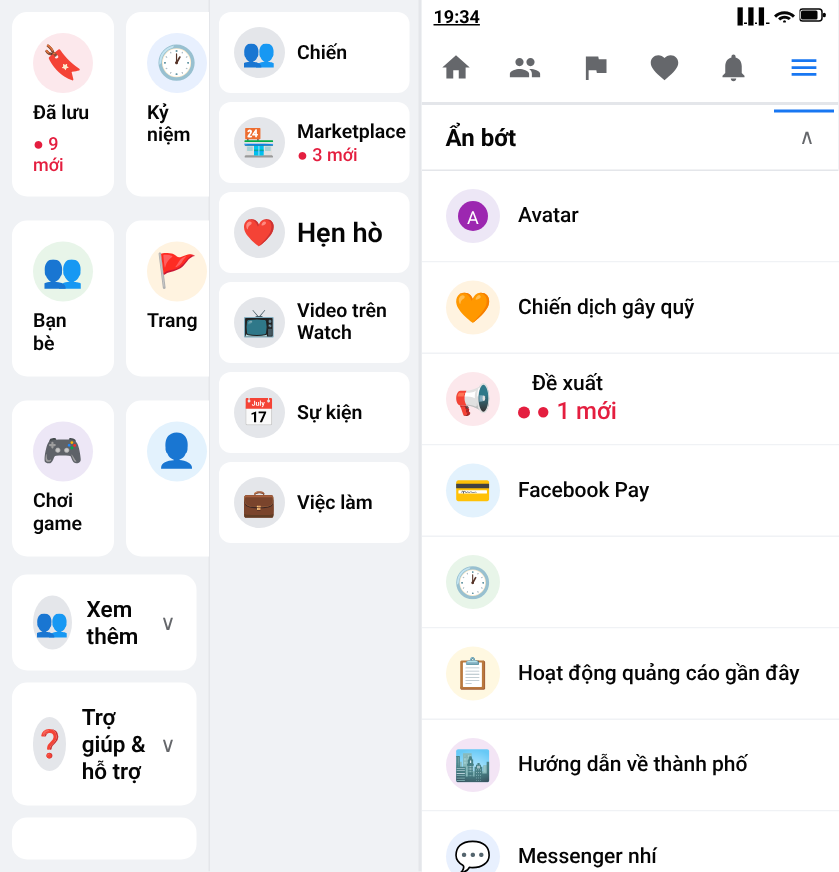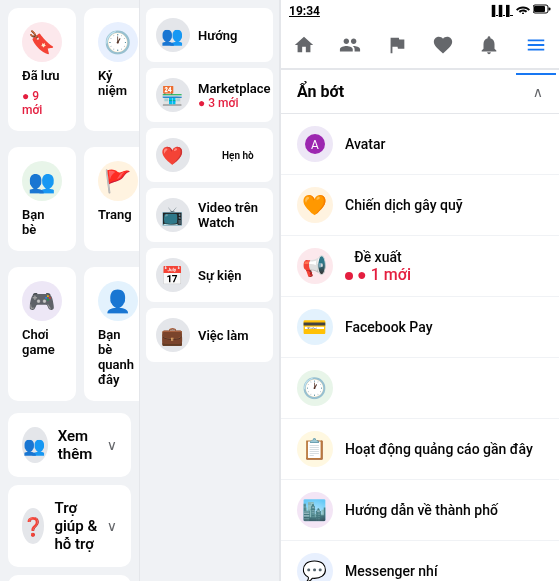--- a/index.html
+++ b/index.html
@@ -10,21 +10,21 @@
       height: 581px;
       overflow: hidden;
       display: flex;
       flex-direction: column;
     }
 
     
     .status-bar {
       display: flex;
       justify-content: space-between;
-      align-items: flex-start;
+      align-items: flex-end;
       background: white;
       padding: 4px 8px;
       font-size: 11px;
       font-weight: 600;
       height: 22px;
       text-decoration: underline;
     }
     .status-left, .status-right {
       display: flex;
       align-items: center;
@@ -309,21 +309,20 @@
         <div class="left-menu-item">
           <div class="left-menu-item-icon" style="background:#ede7f6;">
               <span>🎮</span>
             </div>
           <div class="left-menu-item-label">Chơi game</div>
         </div>
         <div class="left-menu-item">
           <div class="left-menu-item-icon" style="background:#e3f2fd;">
               <span>👤</span>
             </div>
-          <div class="left-menu-item-label">Bạn bè quanh đây</div>
         </div>
       </div>
 
       <div class="section-header">
         <div class="section-header-left">
           <div class="section-header-icon">👥</div>
           <span class="section-header-label">Xem thêm</span>
         </div>
         <span class="chevron">∨</span>
       </div>
@@ -342,34 +341,34 @@
       </div>
 
     </div>
   </div>
 
   <div class="middle-panel">
       <div class="content-area" style="padding: 8px 6px;">
         <div class="menu-card" style="padding: 10px; gap: 8px; border-radius: 8px; margin-bottom: 6px;">
           <div class="menu-card-icon" style="background: rgb(228, 230, 234); font-size: 18px; width: 34px; height: 34px; border-radius: 50%; display: flex; align-items: center; justify-content: center;">👥</div>
           <div class="menu-card-text">
-            <span class="menu-card-label" style="font-size: 13px;">Hướng</span>
+            <span class="menu-card-label" style="font-size: 13px;">Chiến</span>
           </div>
         </div>
         <div class="menu-card" style="padding: 10px; gap: 8px; border-radius: 8px; margin-bottom: 6px;">
           <div class="menu-card-icon" style="background: rgb(228, 230, 234); font-size: 18px; width: 34px; height: 34px; border-radius: 50%; display: flex; align-items: center; justify-content: center;">🏪</div>
           <div class="menu-card-text">
             <span class="menu-card-label" style="font-size: 13px;">Marketplace</span>
             <span class="menu-card-badge">● 3 mới</span>
           </div>
         </div>
         <div class="menu-card" style="padding: 10px; gap: 8px; border-radius: 8px; margin-bottom: 6px;">
           <div class="menu-card-icon" style="background: rgb(228, 230, 234); font-size: 18px; width: 34px; height: 34px; border-radius: 50%; display: flex; align-items: center; justify-content: center;">❤️</div>
           <div class="menu-card-text">
-            <span class="menu-card-label" style="font-size: 10px; margin-left: 24px;">Hẹn hò</span>
+            <span class="menu-card-label" style="font-size: 18px;">Hẹn hò</span>
           </div>
         </div>
         <div class="menu-card" style="padding: 10px; gap: 8px; border-radius: 8px; margin-bottom: 6px;">
           <div class="menu-card-icon" style="background: rgb(228, 230, 234); font-size: 18px; width: 34px; height: 34px; border-radius: 50%; display: flex; align-items: center; justify-content: center;">📺</div>
           <div class="menu-card-text">
             <span class="menu-card-label" style="font-size: 13px;">Video trên Watch</span>
           </div>
         </div>
         <div class="menu-card" style="padding: 10px; gap: 8px; border-radius: 8px; margin-bottom: 6px;">
           <div class="menu-card-icon" style="background: rgb(228, 230, 234); font-size: 18px; width: 34px; height: 34px; border-radius: 50%; display: flex; align-items: center; justify-content: center;">📅</div>

